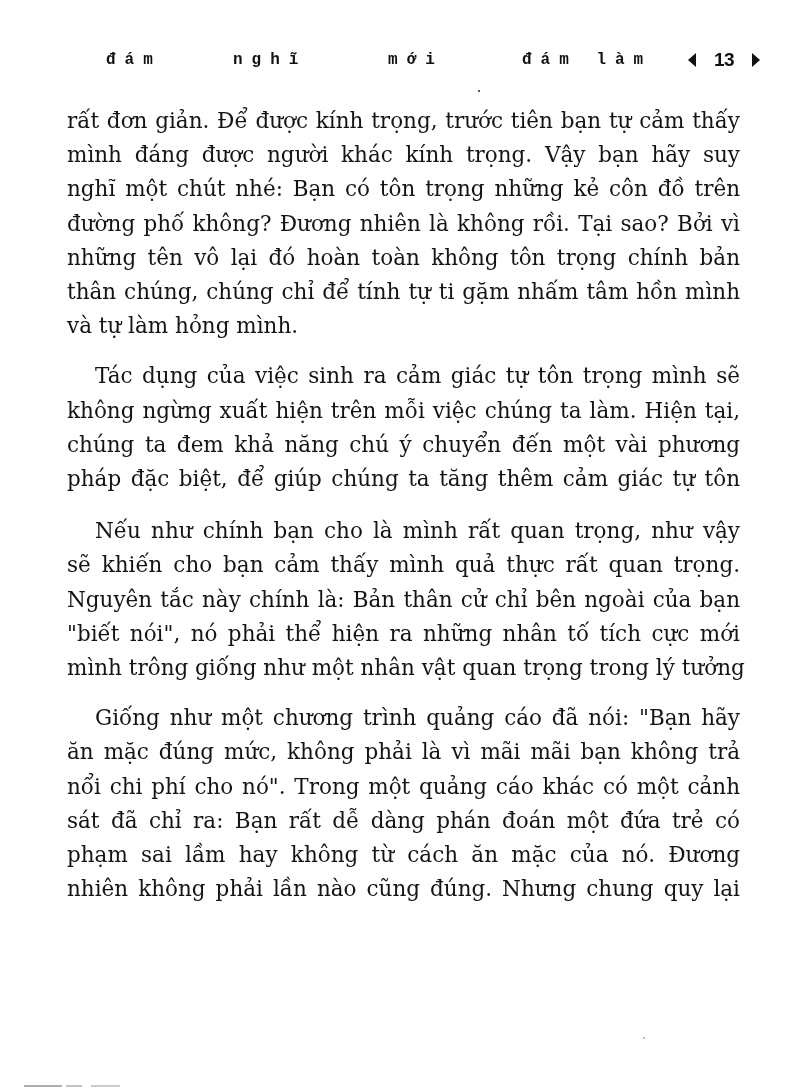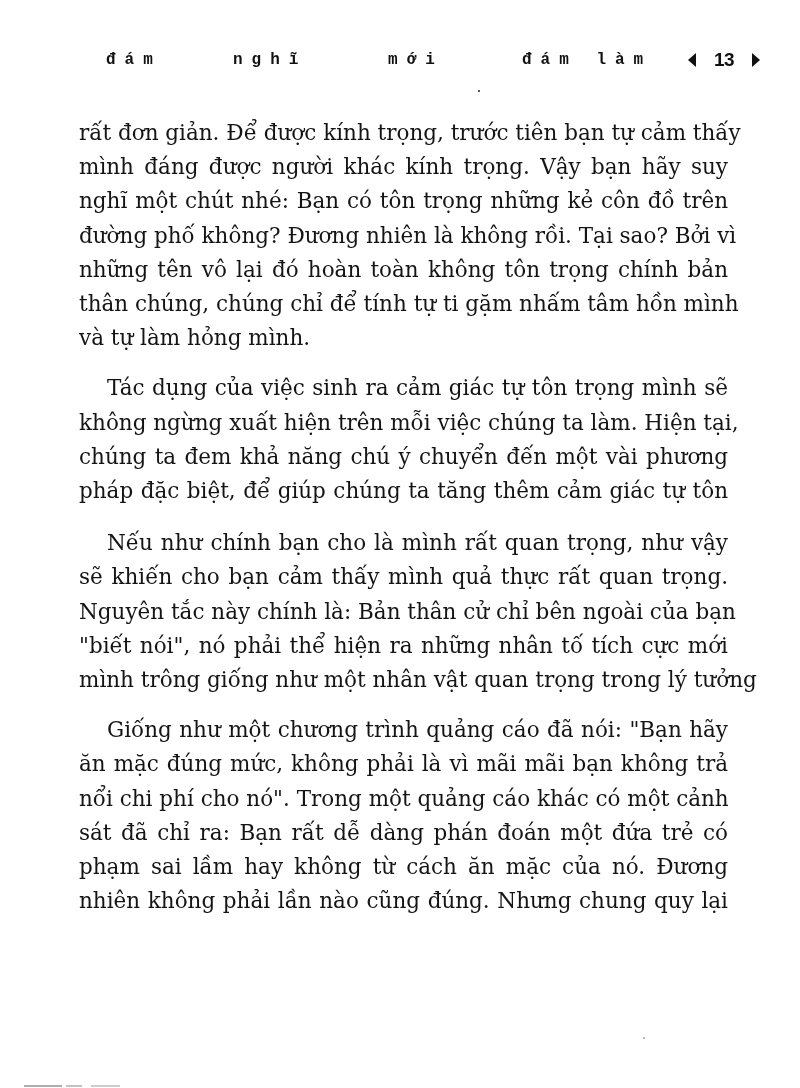--- a/index.html
+++ b/index.html
@@ -70,21 +70,21 @@
       top: 104px;
       left: 67px;
       width: 673px;
       font-family: "DejaVu Serif", "Liberation Serif", serif;
       font-size: 21.5px;
       line-height: 34.2px;
       text-align: justify;
       color: #141414;
     }
     .para {
-      margin: 12px;
+      margin: 0;
     }
     .para-gap-1 { margin-top: 16px; }
     .para-gap-2 { margin-top: 18px; }
     .para-gap-3 { margin-top: 16px; }
     .line {
       display: block;
       text-align: justify;
       text-align-last: justify;
       white-space: nowrap;
     }

